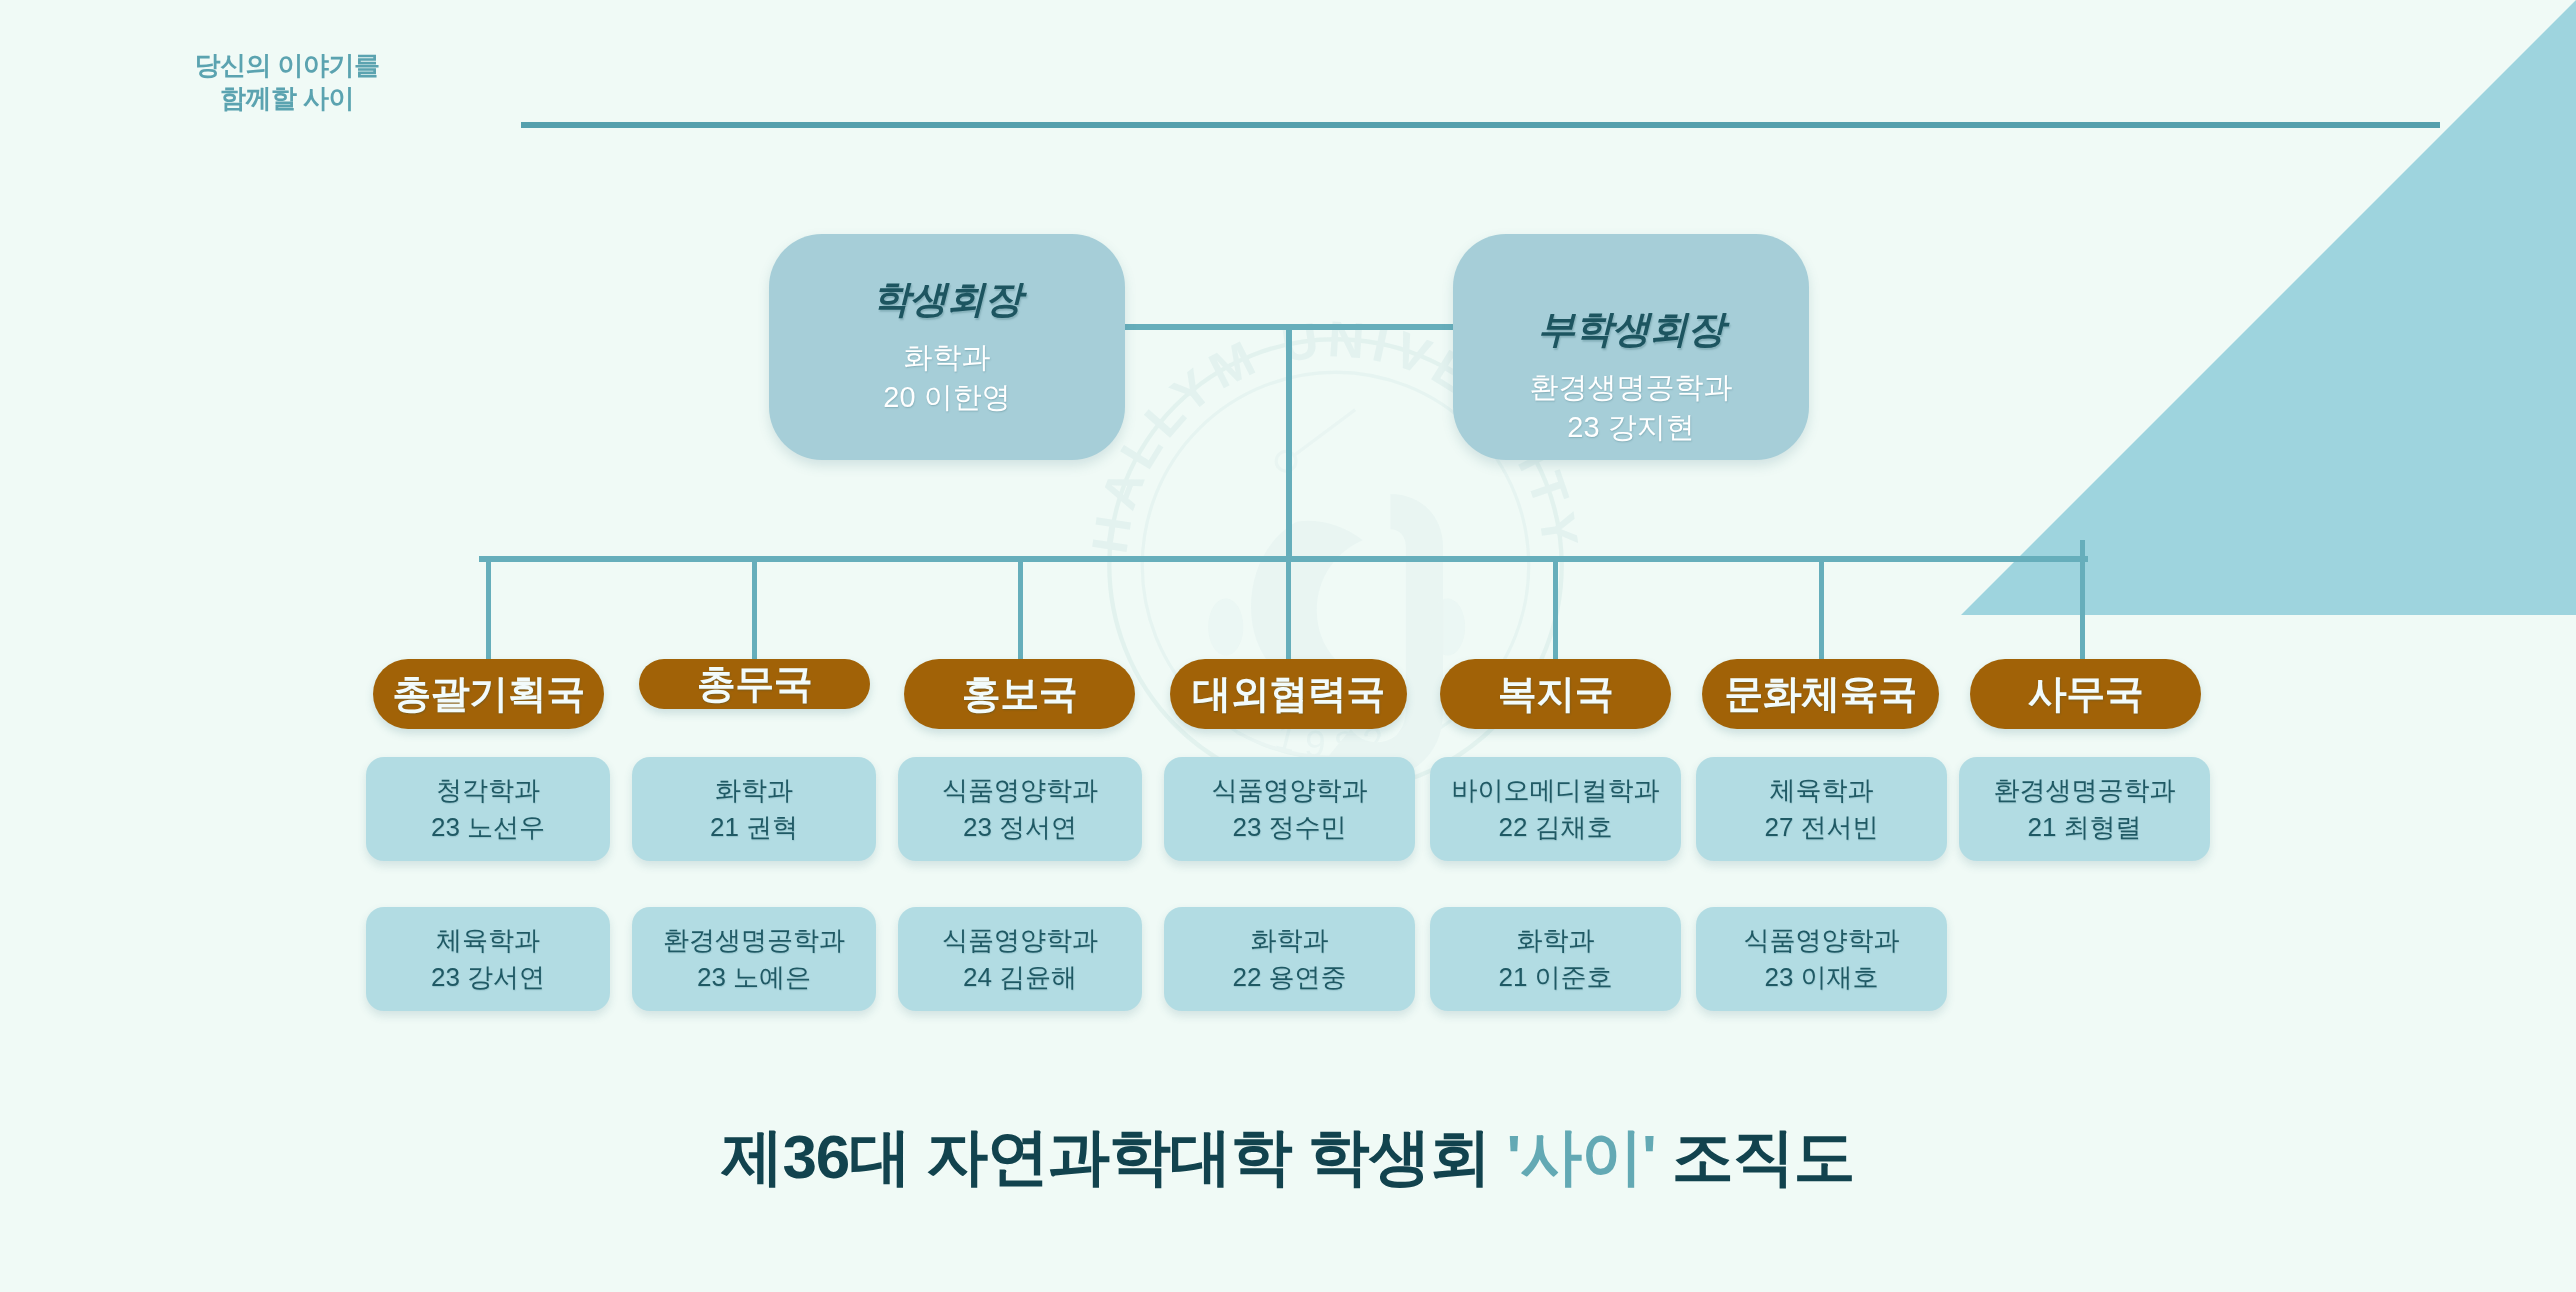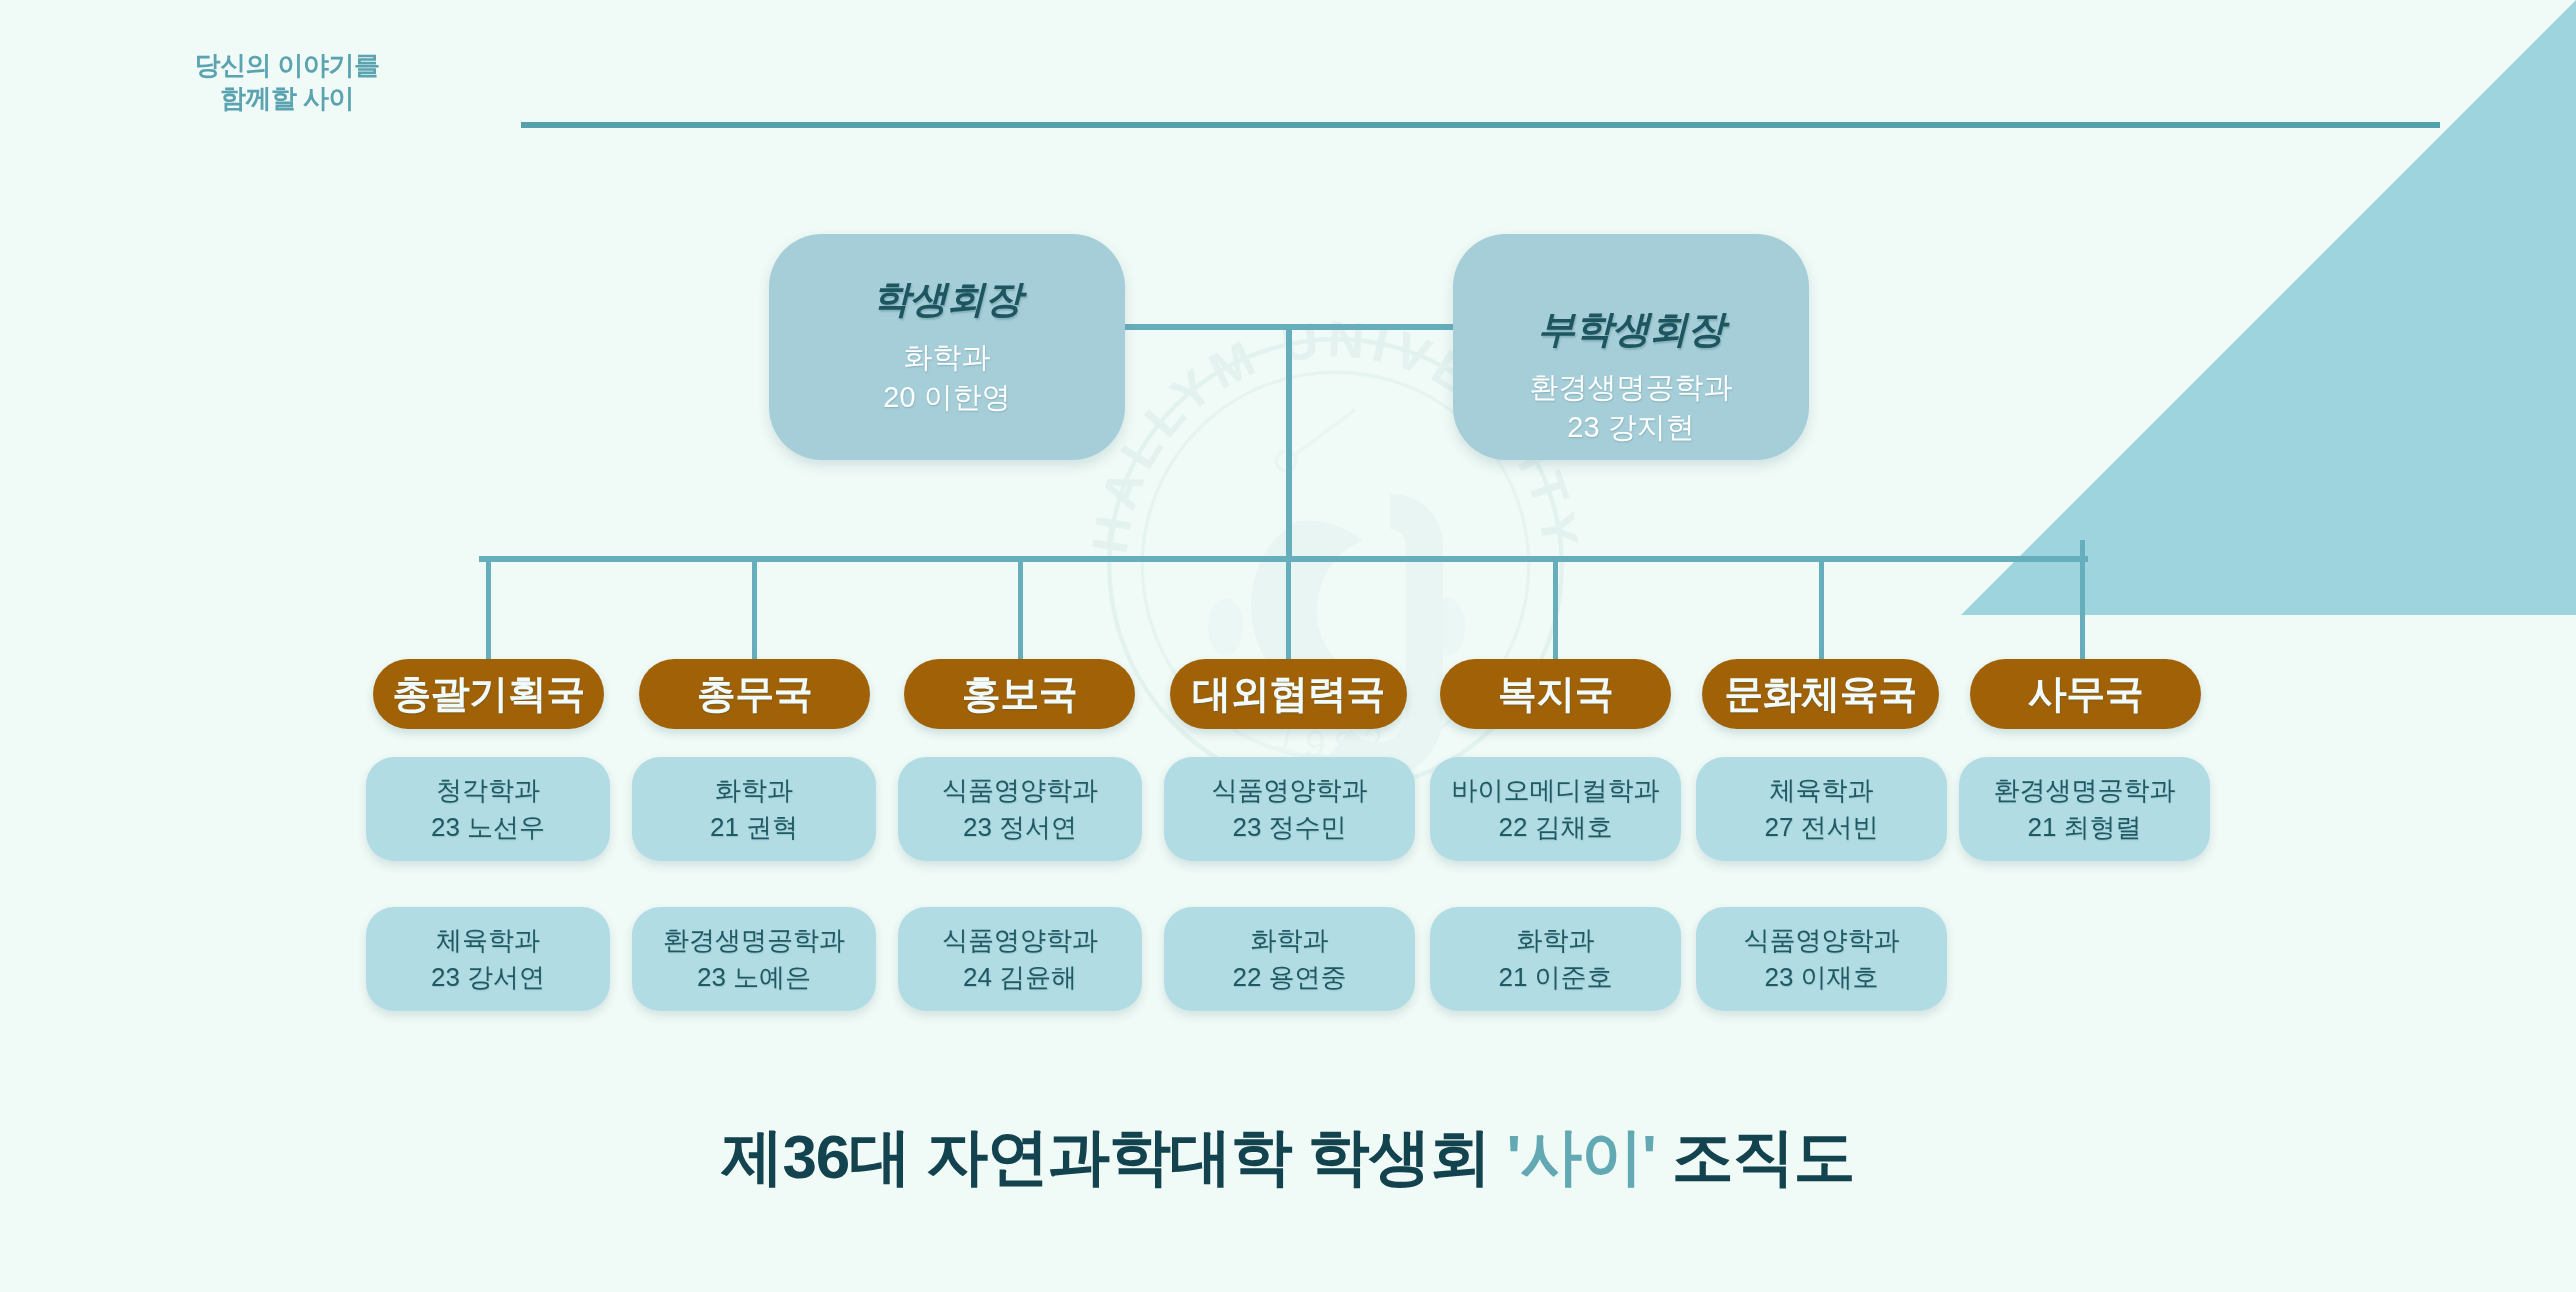--- a/index.html
+++ b/index.html
@@ -95,21 +95,21 @@
     box-shadow:0 4.4px 8.8px rgba(60,120,130,.2);
     text-shadow:0.5px 1.1px 1.6px rgba(30,80,90,.3);
     white-space:nowrap;
     font-weight:bold;
   }
 
   
   .member{
     position:absolute;z-index:4;
     background:#b2dce3;
-    border-radius:28px;
+    border-radius:18px;
     display:flex;flex-direction:column;
     align-items:center;justify-content:center;
     color:#1f5964;
     font-size:26px;
     line-height:1.42;
     text-align:center;
     box-shadow:0 4.4px 8.8px rgba(60,120,130,.16);
     text-shadow:0.5px 1.1px 1.1px rgba(60,120,130,.22);
     white-space:nowrap;
   }
@@ -193,21 +193,21 @@
 
   <div class="leader" style="left:1453px;top:234px;width:356px;height:203px;justify-content:flex-end;">
     <div class="leader-title">부학생회장</div>
     <div class="leader-sub">
       <div>환경생명공학과</div>
       <div>23 강지현</div>
     </div>
   </div>
 
   <div class="dept" style="left:373px;top:659px;width:231px;height:70px;">총괄기획국</div>
-  <div class="dept" style="left:639px;top:659px;width:231px;height:70px;">총무국</div>
+  <div class="dept" style="left:639px;top:659px;width:231px;height:50px;">총무국</div>
   <div class="dept" style="left:904px;top:659px;width:231px;height:70px;">홍보국</div>
   <div class="dept" style="left:1170px;top:659px;width:237px;height:70px;">대외협력국</div>
   <div class="dept" style="left:1440px;top:659px;width:231px;height:70px;">복지국</div>
   <div class="dept" style="left:1702px;top:659px;width:237px;height:70px;">문화체육국</div>
   <div class="dept" style="left:1970px;top:659px;width:231px;height:70px;">사무국</div>
 
   <div class="member" style="left:366px;top:757px;width:244px;height:104px;">
     <div>청각학과</div>
     <div>23 노선우</div>
   </div>

